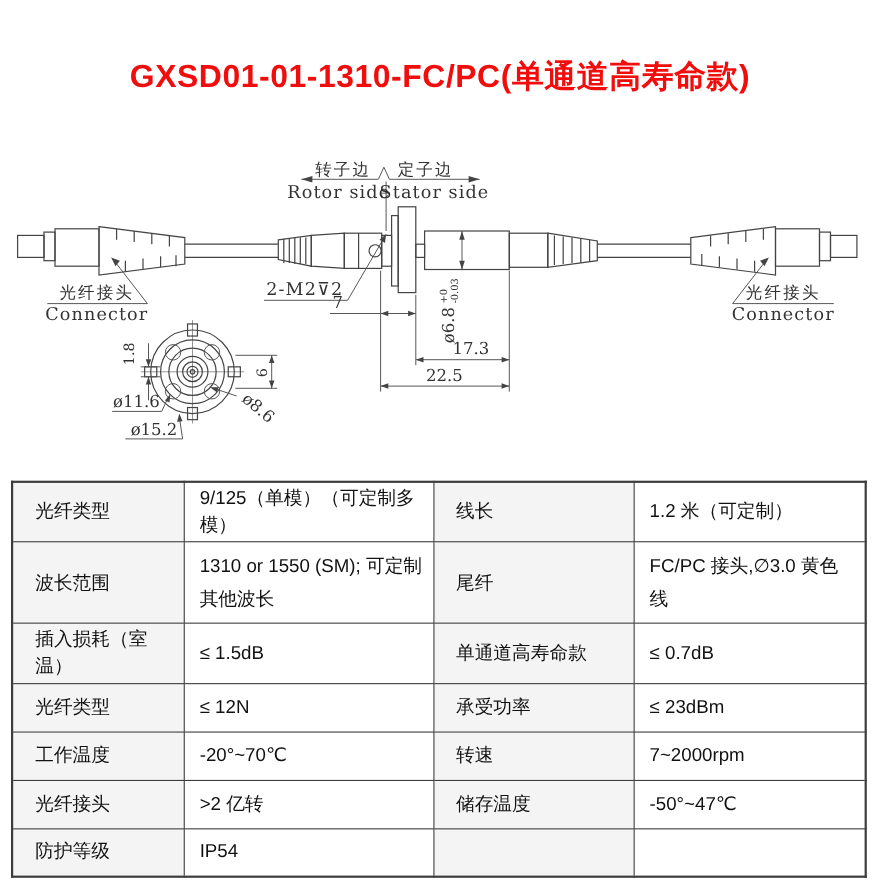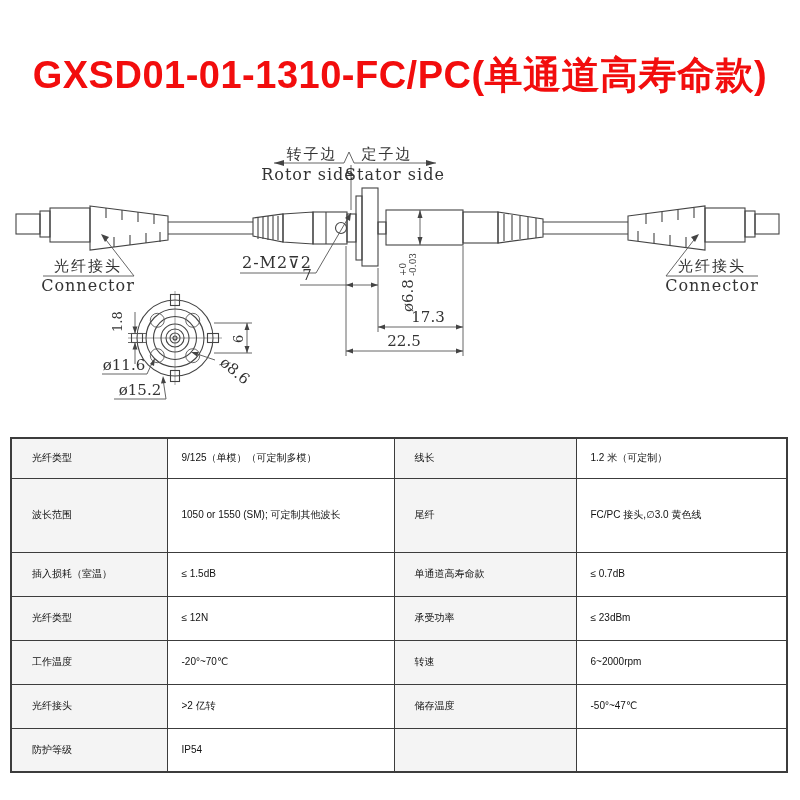--- a/index.html
+++ b/index.html
@@ -1,32 +1,32 @@
 <!DOCTYPE html>
 <html><head>
 <meta charset="utf-8">
 <style>
   html,body{margin:0;padding:0;}
   body{width:800px;height:800px;background:#ffffff;position:relative;overflow:hidden;
        font-family:"Liberation Sans","DejaVu Sans",sans-serif;}
   .title{position:absolute;top:50px;left:0;width:800px;text-align:center;
-         font-size:38px;font-weight:bold;color:#f20d0d;letter-spacing:0.5px;}
+         font-size:29px;font-weight:bold;color:#f20d0d;letter-spacing:0.5px;}
   svg.drawing{position:absolute;left:0;top:130px;}
   svg.drawing .ol{stroke:#444;stroke-width:1.1;fill:none;}
   svg.drawing .thin{stroke:#555;stroke-width:0.9;fill:none;}
   svg.drawing .cl{stroke:#888;stroke-width:0.8;fill:none;}
   svg.drawing .ah{fill:#444;stroke:none;}
   svg.drawing text{font-family:"DejaVu Serif","DejaVu Sans","Liberation Serif",serif;fill:#333;}
   svg.drawing text.cn{font-size:15px;letter-spacing:2px;}
   svg.drawing text.en{font-size:16px;letter-spacing:1px;}
   svg.drawing text.dim{font-size:15px;}
   svg.drawing text.dimsm{font-size:13px;}
   svg.drawing text.tol{font-size:9px;}
   table.spec{position:absolute;left:10px;top:437px;width:776px;border-collapse:collapse;
-             table-layout:fixed;font-size:10px;color:#111;border:2px solid #3c3c3c;padding-left:20px;}
+             table-layout:fixed;font-size:17px;color:#111;border:2px solid #3c3c3c;padding-left:20px;}
   table.spec td{border:1px solid #3c3c3c;padding:2px 8px 2px 14px;line-height:1.45;
                 vertical-align:middle;overflow:hidden;}
   table.spec td.lab{background:#f4f4f4;padding-left:20px;}
   tr.r1{height:40px;} tr.r2{height:74px;} tr.rn{height:44px;}
   tr.r2 td{line-height:30px;}
 </style>
 </head>
 <body>
 
 <div class="title">GXSD01-01-1310-FC/PC(单通道高寿命款)</div>
@@ -210,41 +210,41 @@
   </colgroup>
   <tbody>
     <tr class="r1">
       <td class="lab">光纤类型</td>
       <td class="val">9/125（单模）（可定制多模）</td>
       <td class="lab">线长</td>
       <td class="val">1.2 米（可定制）</td>
     </tr>
     <tr class="r2">
       <td class="lab">波长范围</td>
-      <td class="val">1050 or 1550 (SM); 可定制其他波长</td>
+      <td class="val">1310 or 1550 (SM); 可定制其他波长</td>
       <td class="lab">尾纤</td>
       <td class="val">FC/PC 接头,∅3.0 黄色线</td>
     </tr>
     <tr class="rn">
       <td class="lab">插入损耗（室温）</td>
       <td class="val">≤ 1.5dB</td>
       <td class="lab">单通道高寿命款</td>
       <td class="val">≤ 0.7dB</td>
     </tr>
     <tr class="rn">
       <td class="lab">光纤类型</td>
       <td class="val">≤ 12N</td>
       <td class="lab">承受功率</td>
       <td class="val">≤ 23dBm</td>
     </tr>
     <tr class="rn">
       <td class="lab">工作温度</td>
       <td class="val">-20°~70℃</td>
       <td class="lab">转速</td>
-      <td class="val">6~2000rpm</td>
+      <td class="val">7~2000rpm</td>
     </tr>
     <tr class="rn">
       <td class="lab">光纤接头</td>
       <td class="val">&gt;2 亿转</td>
       <td class="lab">储存温度</td>
       <td class="val">-50°~47℃</td>
     </tr>
     <tr class="rn">
       <td class="lab">防护等级</td>
       <td class="val">IP54</td>

